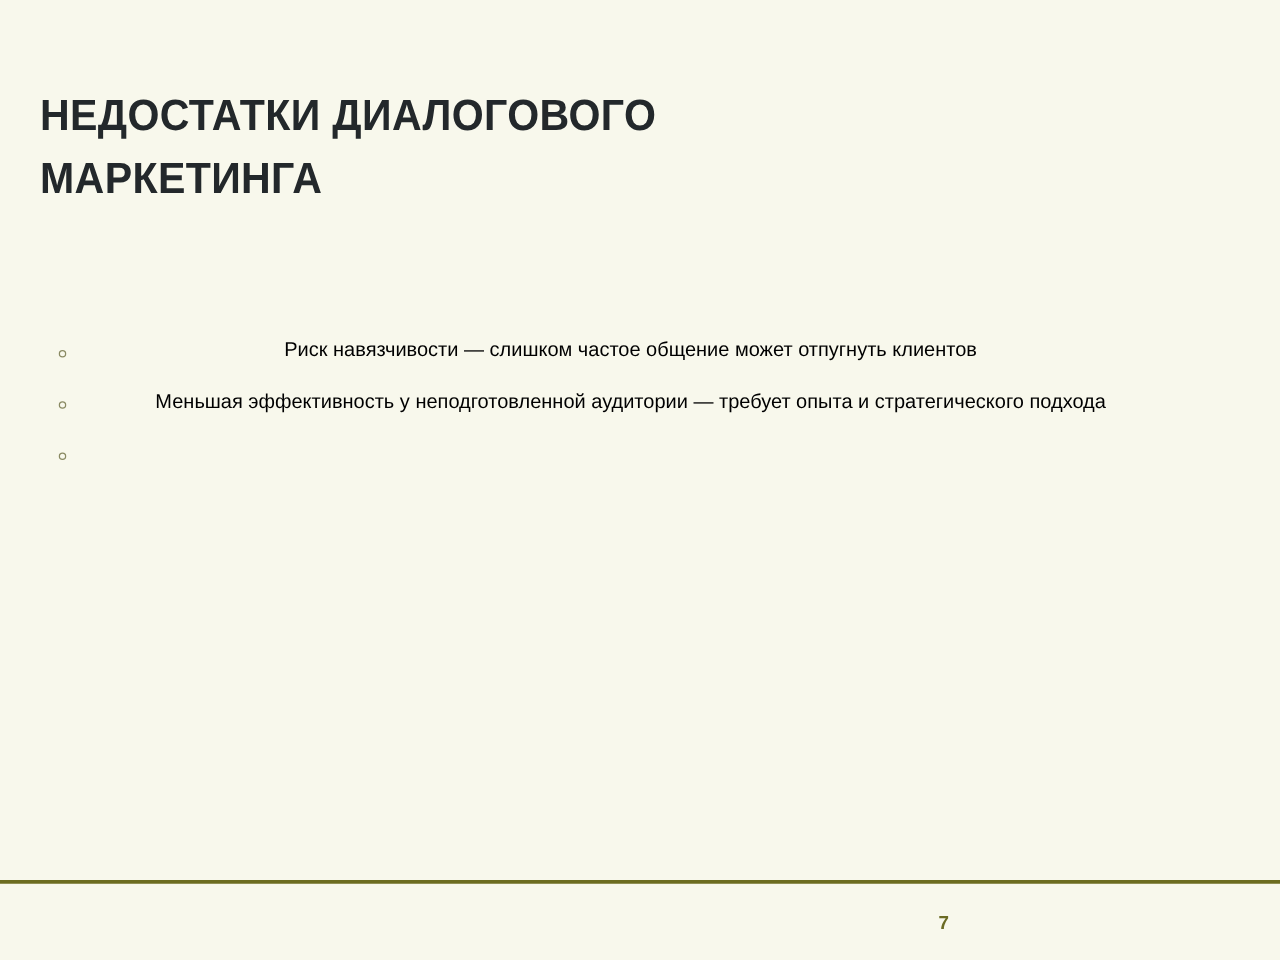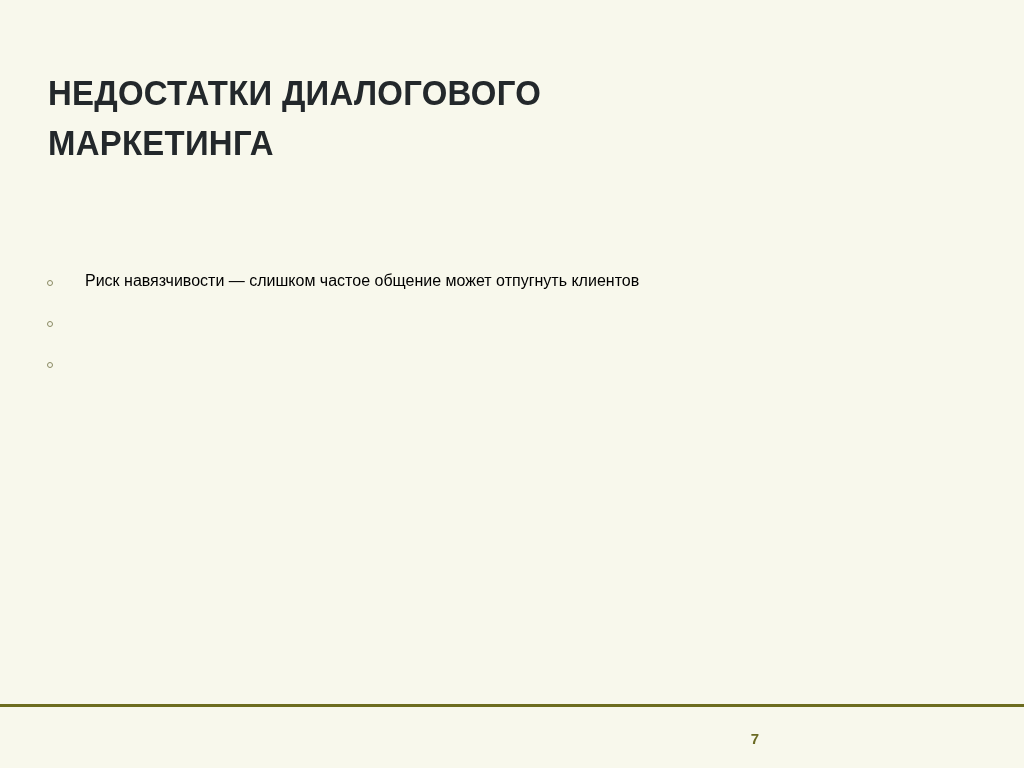--- a/index.html
+++ b/index.html
@@ -18,21 +18,21 @@
     position: relative;
     width: 1024px;
     height: 768px;
     background: #f8f8ec;
     box-sizing: border-box;
   }
 
   
   .title-block {
     position: absolute;
-    left: 48px;
+    left: 32px;
     top: 68px;
     width: 760px;
   }
   .title-line {
     color: #23282b;
     font-weight: bold;
     font-size: 35px;
     line-height: 50px;
     letter-spacing: 0.3px;
     text-transform: uppercase;
@@ -46,20 +46,21 @@
     position: absolute;
     left: 44px;
     top: 272px;
     width: 880px;
   }
   .bullet-item {
     position: relative;
     padding-left: 41px;
     margin-bottom: 19px;
     min-height: 22px;
+    text-align: center;
   }
   .bullet-item.empty-item {
     margin-bottom: 0;
   }
   .bullet-marker {
     position: absolute;
     left: 3px;
     top: 8px;
     width: 6px;
     height: 6px;
@@ -111,20 +112,21 @@
     <div class="bullet-item">
       <span class="bullet-marker"></span>
       <span class="wrapwrap"><span class="lead">Риск навязчивости</span><span class="dash"> — </span><span class="rest">слишком частое  общение может отпугнуть клиентов</span></span>
     </div>
 
 
 
 
     <div class="bullet-item">
       <span class="bullet-marker"></span>
+      <span class="wrapwrap"><span class="lead">Меньшая эффективность у неподготовленной аудитории</span><span class="dash"> — </span><span class="rest">требует опыта и стратегического подхода</span></span>
     </div>
 
     <div class="bullet-item empty-item">
       <span class="bullet-marker"></span>
       <span class="wrapwrap"><span class="rest"></span></span>
     </div>
 
   </div>
 
   <div class="footer-rule"></div>

